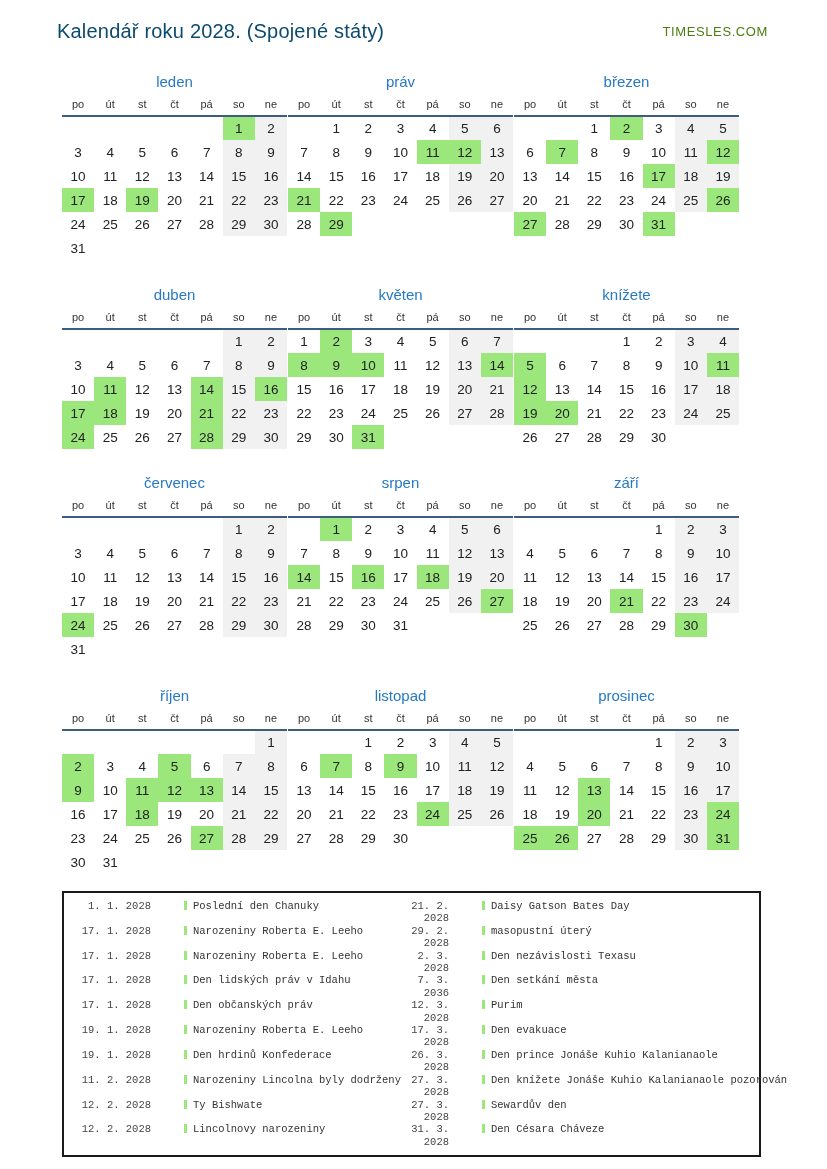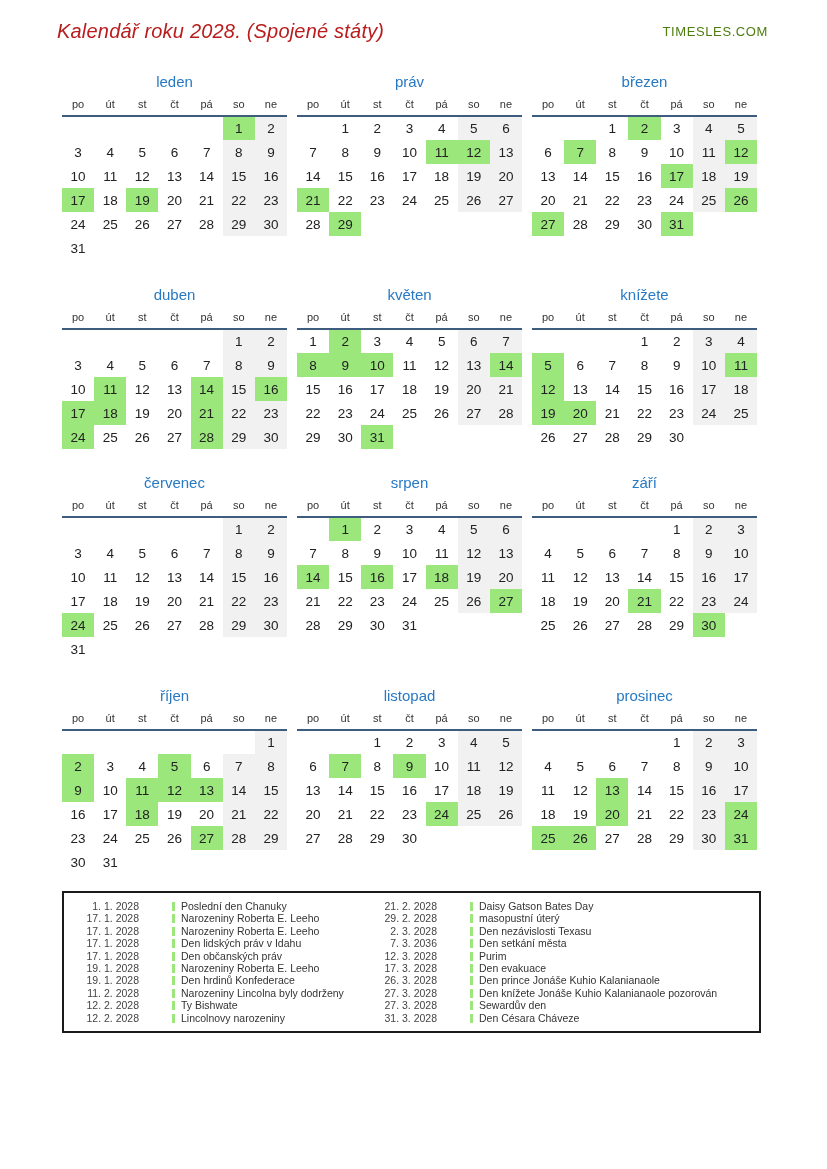--- a/index.html
+++ b/index.html
@@ -8,30 +8,30 @@
     width:827px; height:1169px;
     background:#ffffff;
     font-family:"Liberation Sans", sans-serif;
     overflow:hidden;
     position:relative;
   }
   .header {
     display:flex; justify-content:space-between; align-items:flex-start;
     padding:20px 59px 0 57px;
   }
-  .title { font-size:20px; color:#b91c1c; letter-spacing:0.2px;font-style:italic; }
+  .title { font-size:20px; color:#0c4a6e; letter-spacing:0.2px; }
   .brand {
     font-size:13px; color:#4d7c0f; text-decoration:none;
     letter-spacing:0.6px; padding-top:4px;
   }
   .months {
     display:grid;
     grid-template-columns:repeat(3, 225px);
     grid-template-rows:213px 188px 213px 204px;
-    column-gap:10px;
+    column-gap:1px;
     margin:30px 0 0 62px;
   }
   .month-title {
     text-align:center; color:#2779c4; font-size:15px;
     margin-bottom:7px;
   }
   table.cal { border-collapse:collapse; width:225px; table-layout:fixed; }
   th.wd {
     font-size:11px; font-weight:normal; color:#333333;
     padding-bottom:5px;
@@ -39,21 +39,22 @@
   }
   td.day {
     height:24px; text-align:center;
     font-size:13.5px; color:#222222;
   }
   td.day.hl   { background:#9be77c; }
   td.day.wknd { background:#f1f1f1; }
   .legend {
     width:699px; margin:0 0 0 62px;
     border:2px solid #1a1a1a;
-    padding:7px 0;
+    padding:7px 12px;
+    font-family:Liberation Mono, monospace;
   }
   .lrow {
     display:grid;
     grid-template-columns:75px 238px 60px auto;
     font-size:10.5px; line-height:12.4px; color:#333333;
   }
   .ldate { text-align:right; color:#444444; }
   .lname { padding-left:33px; white-space:nowrap; }
   .bar {
     display:inline-block; width:3px; height:9px;

